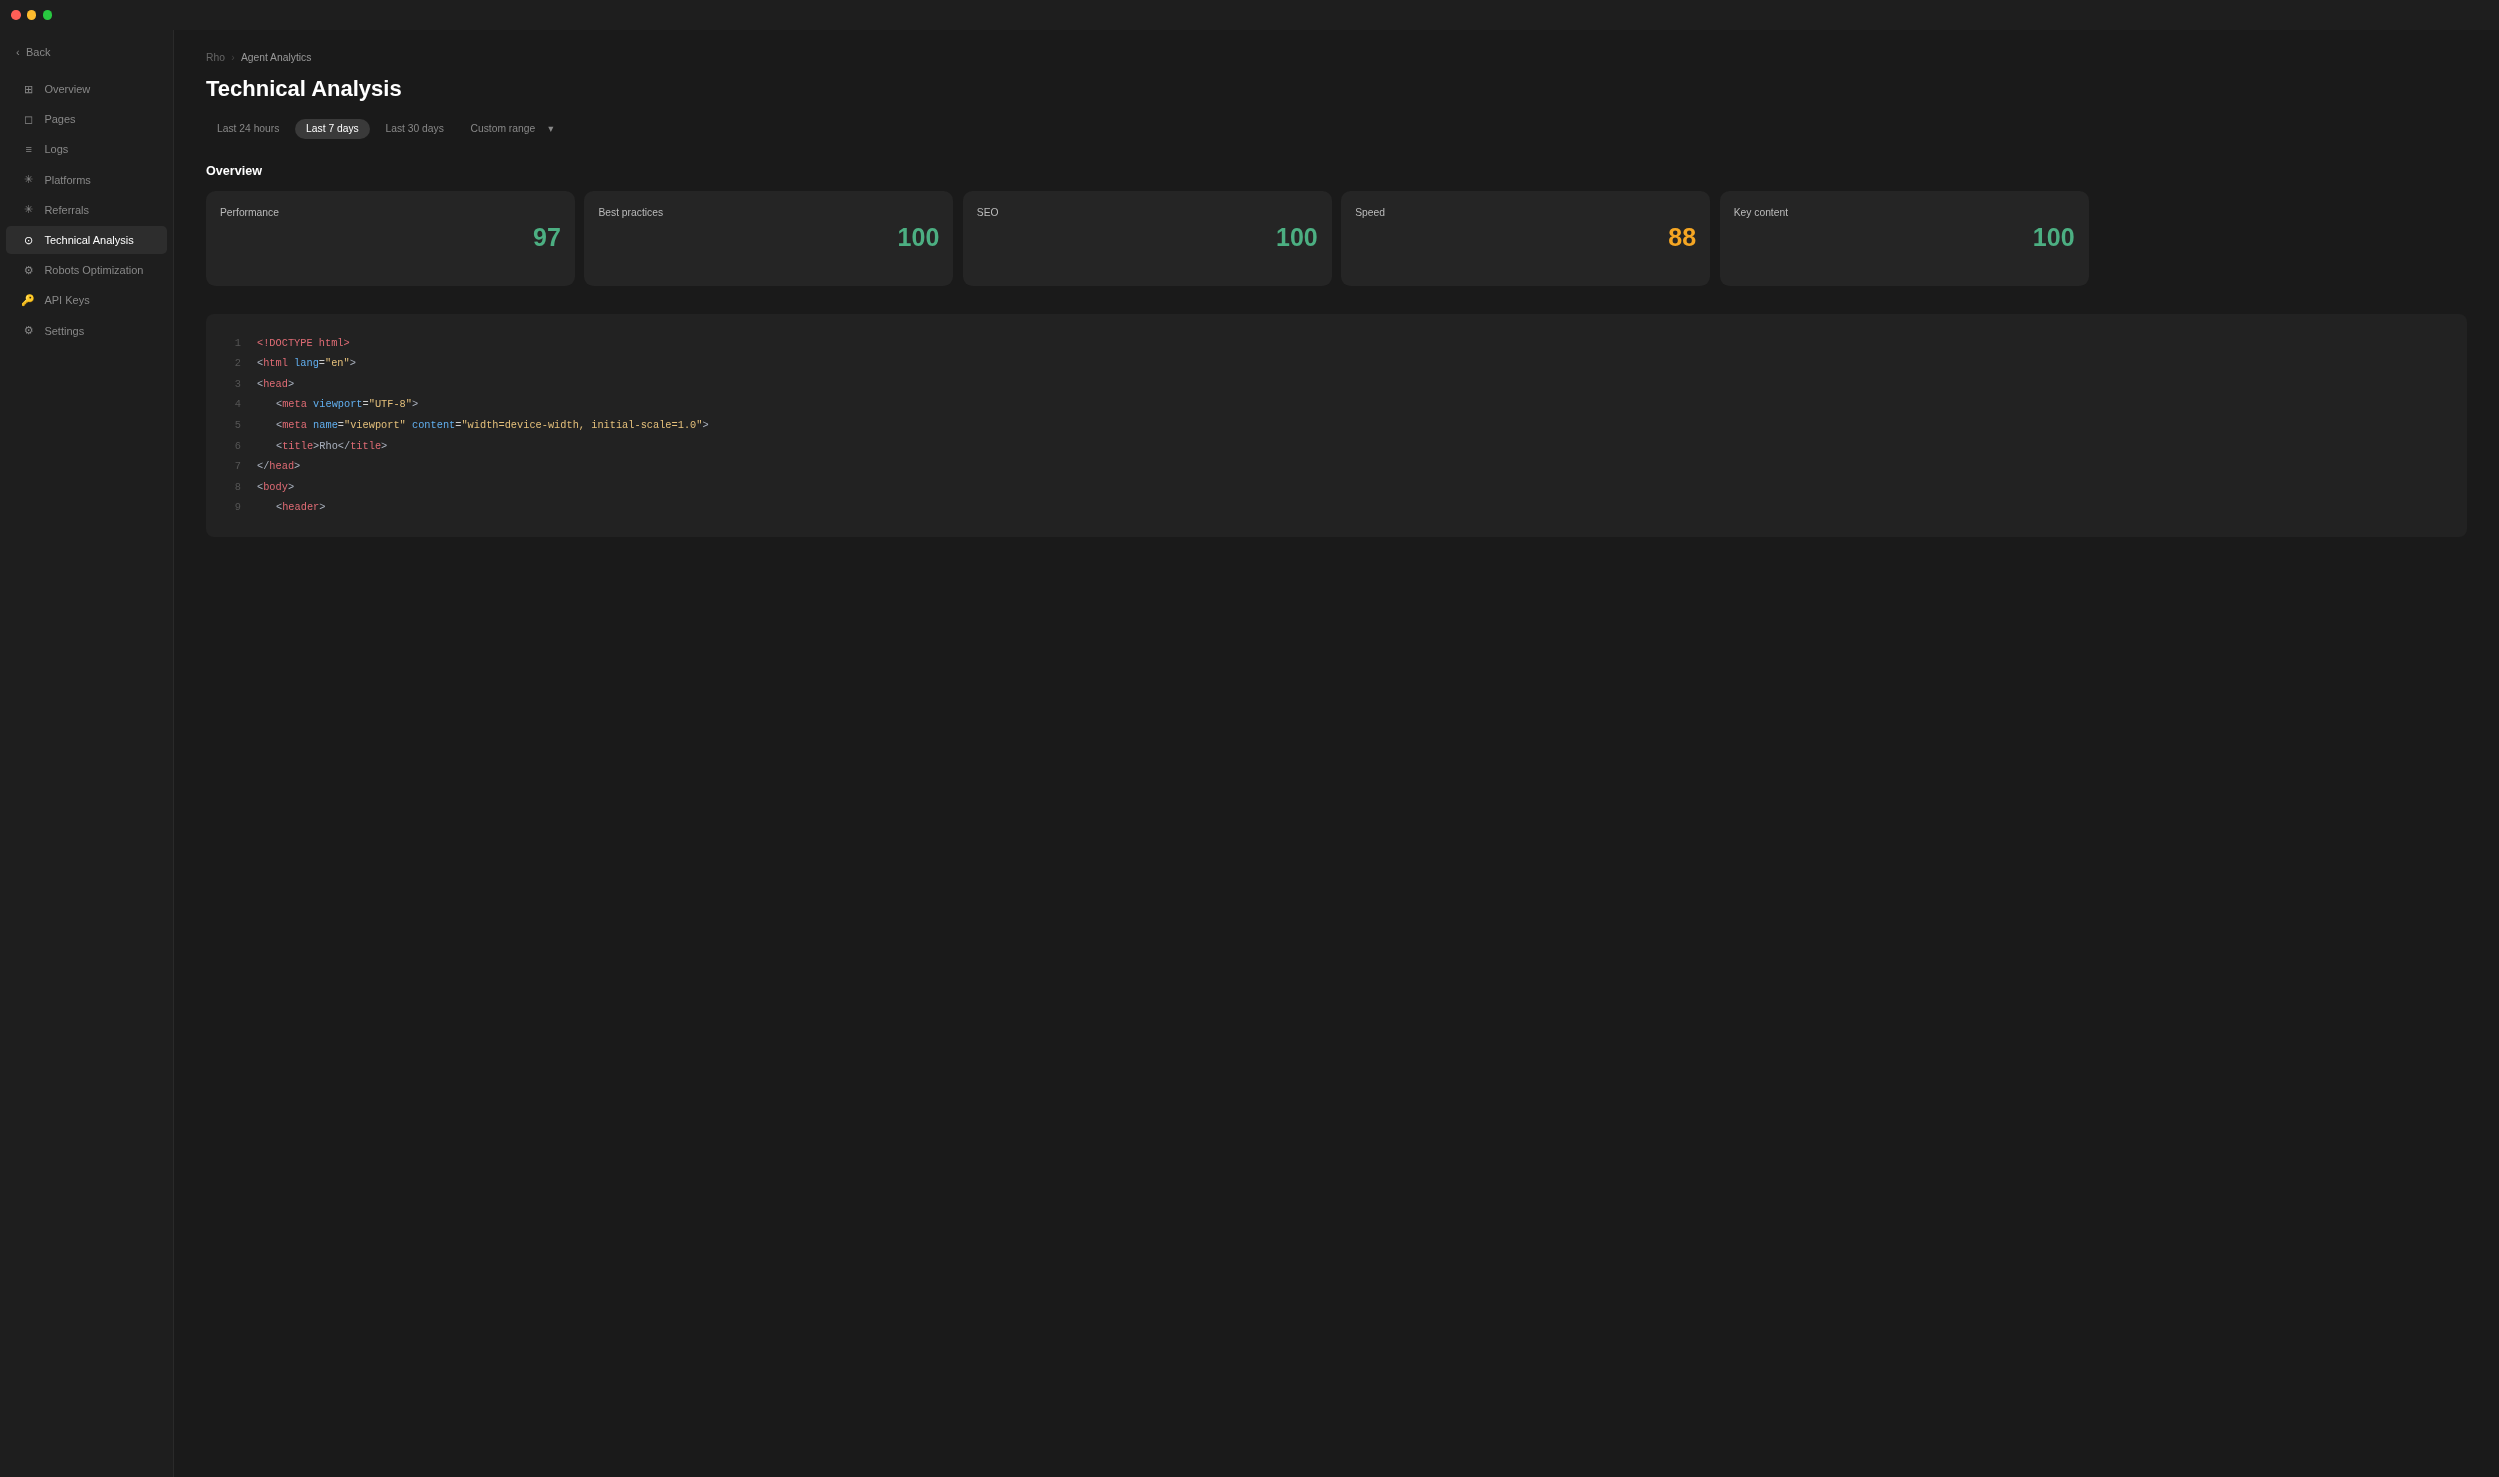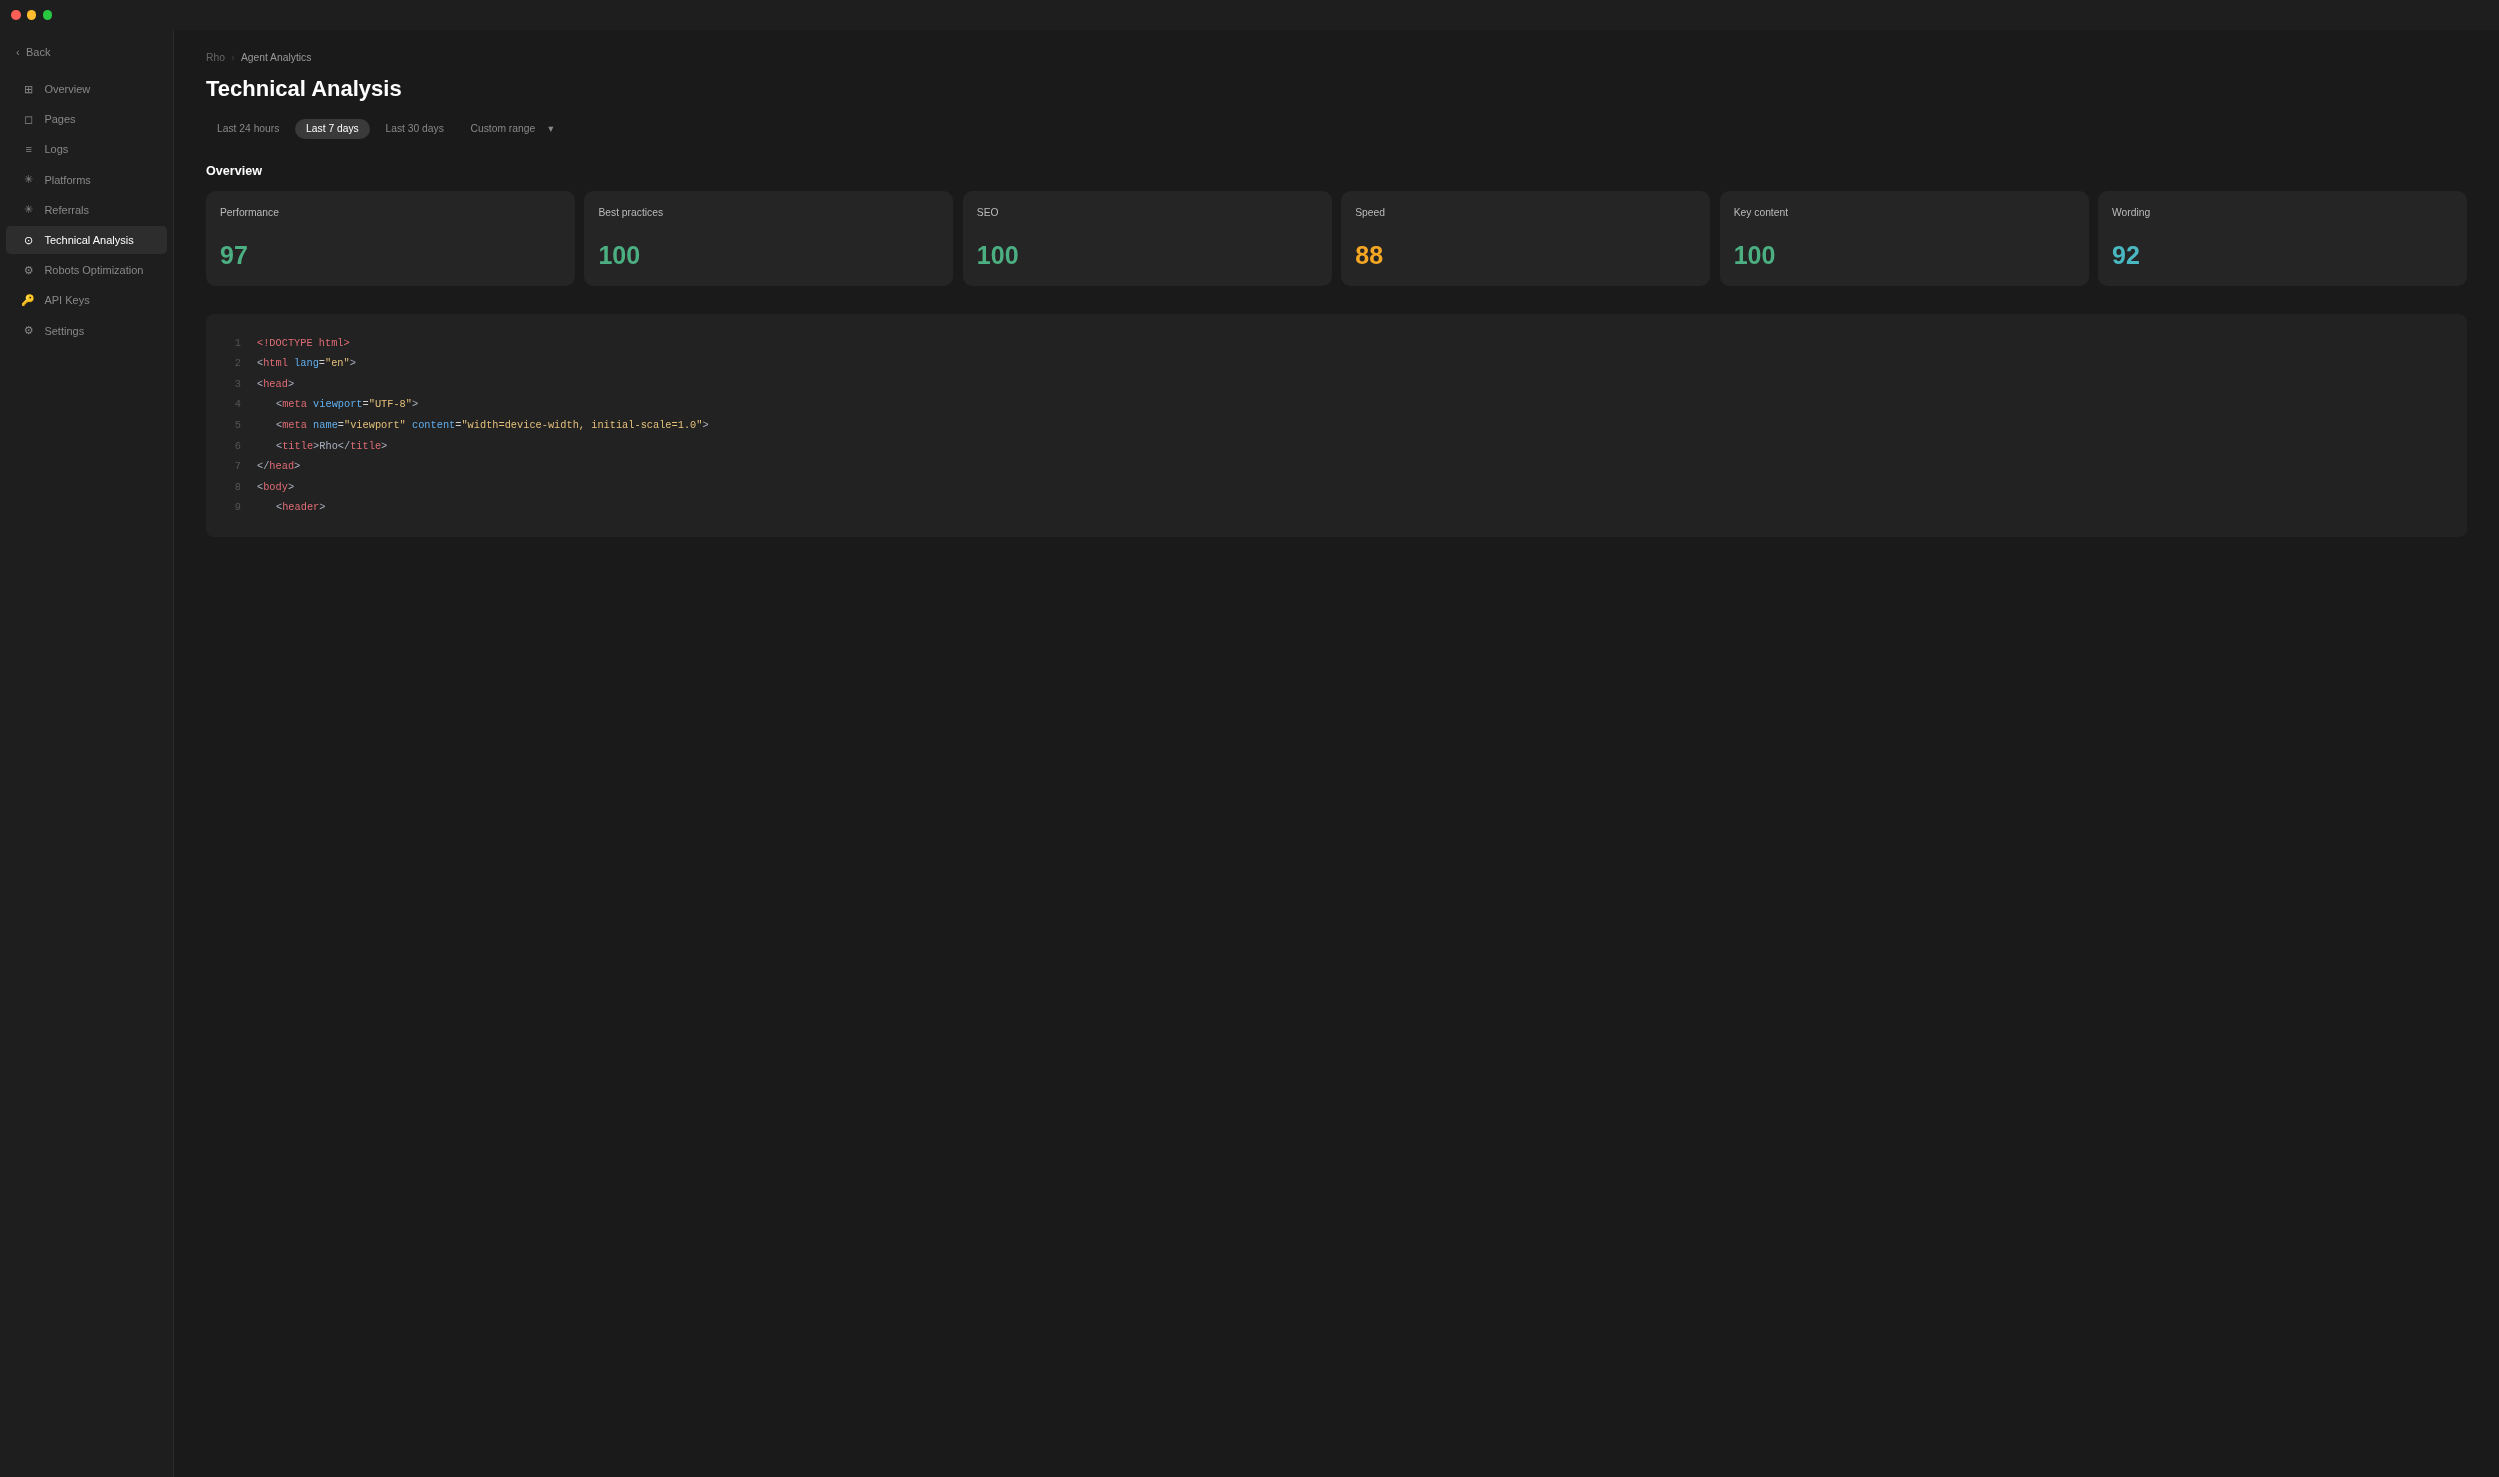--- a/index.html
+++ b/index.html
@@ -156,21 +156,21 @@
       display: grid;
       grid-template-columns: repeat(6, 1fr);
       gap: 9.5px;
       margin-bottom: 28px;
     }
     .metric-card {
       background: #252525;
       border-radius: 9.5px;
       padding: 16px 14px;
       display: flex;
-      flex-direction: column;
+      flex-direction: row;
       min-height: 95px;
       justify-content: space-between;
     }
     .metric-name {
       font-size: 10.3px;
       color: #bbb;
       font-weight: 500;
       margin-bottom: auto;
     }
     .metric-value {
@@ -309,24 +309,20 @@
         <div class="metric-card">
           <span class="metric-name">Speed</span>
           <span class="metric-value orange">88</span>
         </div>
 
         <div class="metric-card">
           <span class="metric-name">Key content</span>
           <span class="metric-value green">100</span>
         </div>
 
-        <div class="metric-card">
-          <span class="metric-name">Wording</span>
-          <span class="metric-value teal">92</span>
-        </div>
 
       </div>
     </div>
 
     <div>
       <div class="preview-box">
 
         <div class="code-line">
           <span class="line-num">1</span>
           <span class="code-content c-doctype">&lt;!DOCTYPE html&gt;</span>

